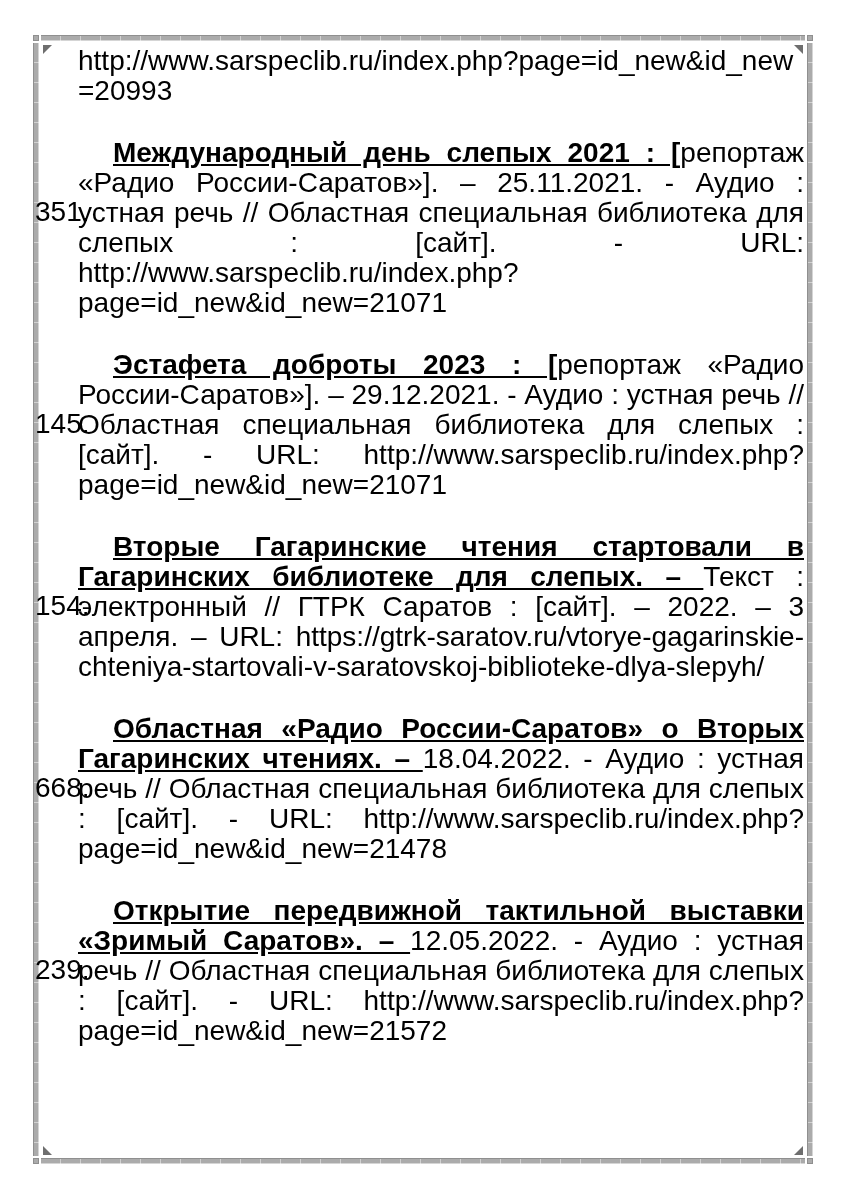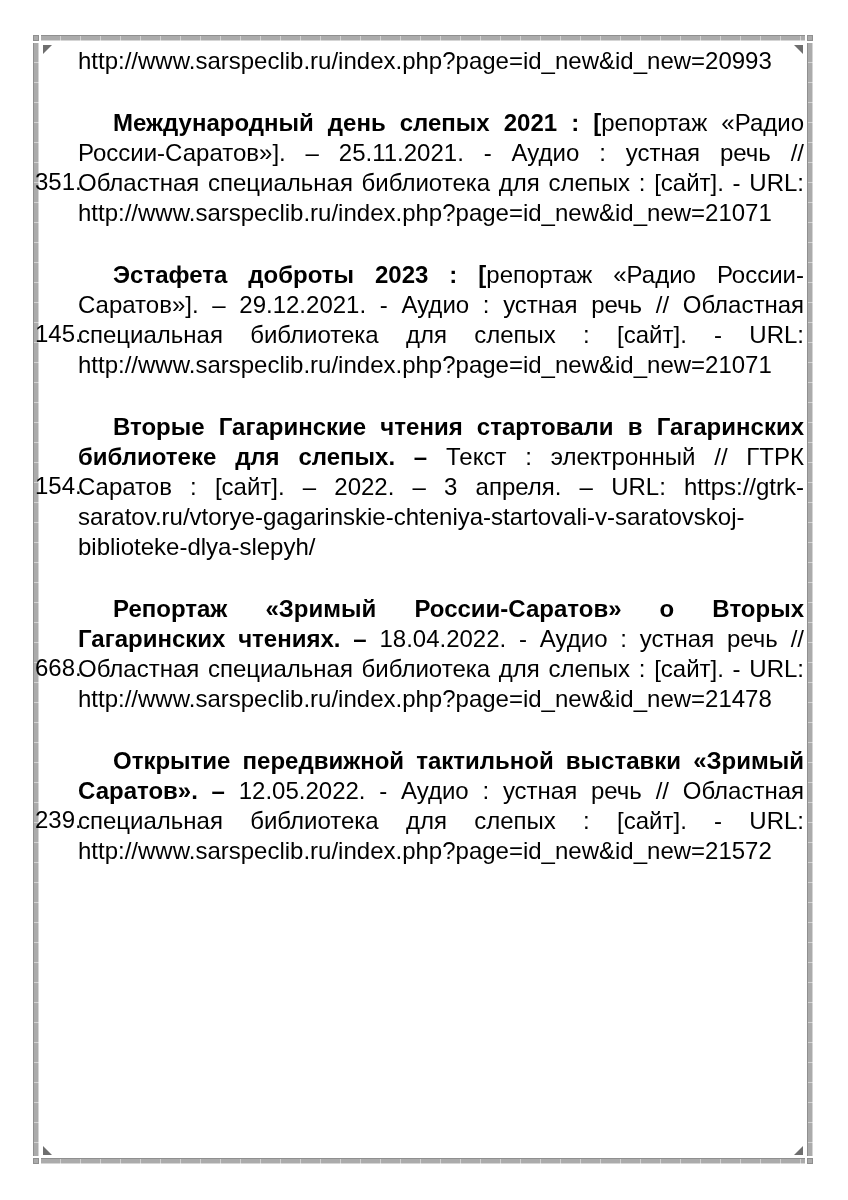--- a/index.html
+++ b/index.html
@@ -66,21 +66,21 @@
   .tri.tr { left: 794px; top: 45px;   clip-path: polygon(0 0, 100% 0, 100% 100%); }
   .tri.bl { left: 43px;  top: 1146px; clip-path: polygon(0 0, 0 100%, 100% 100%); }
   .tri.br { left: 794px; top: 1146px; clip-path: polygon(100% 0, 100% 100%, 0 100%); }
 
   
   .content {
     position: absolute;
     left: 78px;
     top: 46px;
     width: 726px;
-    font-size: 24px;
+    font-size: 28px;
     line-height: 30px;
     text-align: justify;
   }
   .cont-para {
     margin: 0 0 32px 0;
     overflow-wrap: break-word;
     word-break: break-all;
   }
   .entry {
     position: relative;
@@ -90,21 +90,21 @@
   }
   .entry:last-child { margin-bottom: 0; }
   .entry .num {
     position: absolute;
     left: -43px;
     top: 12px;
     text-indent: 0;
     font-weight: 400;
     margin-top: 47px;
   }
-  .entry .title { font-weight: 700; }
+  .entry .title { font-weight: 700; text-decoration: underline; }
   .entry .body  { font-weight: 400; margin-top: 36px; }
 </style>
 </head>
 <body style="background: rgb(255, 255, 255); color: rgb(0, 0, 0);">
 
 <div>
   <div class="bar h top"></div>
   <div class="bar h bottom"></div>
   <div class="bar v left"></div>
   <div class="bar v right"></div>
@@ -127,20 +127,20 @@
 
   <div class="entry">
     <span class="num">145.</span><span class="title">Эстафета доброты 2023 : [</span><span class="body">репортаж «Радио России-Саратов»]. – 29.12.2021. - Аудио : устная речь // Областная специальная библиотека для слепых : [сайт]. - URL: http://www.sarspeclib.ru/index.php?page=id_new&amp;id_new=21071</span>
   </div>
 
   <div class="entry">
     <span class="num">154.</span><span class="title">Вторые Гагаринские чтения стартовали в Гагаринских библиотеке для слепых. – </span><span class="body">Текст : электронный // ГТРК Саратов : [сайт]. – 2022. – 3 апреля. – URL: https://gtrk-saratov.ru/vtorye-gagarinskie-chteniya-startovali-v-saratovskoj-biblioteke-dlya-slepyh/</span>
   </div>
 
   <div class="entry">
-    <span class="num">668.</span><span class="title">Репортаж «Зримый России-Саратов» о Вторых Гагаринских чтениях. – </span><span class="body">18.04.2022. - Аудио : устная речь // Областная специальная библиотека для слепых : [сайт]. - URL: http://www.sarspeclib.ru/index.php?page=id_new&amp;id_new=21478</span>
+    <span class="num">668.</span><span class="title">Областная «Радио России-Саратов» о Вторых Гагаринских чтениях. – </span><span class="body">18.04.2022. - Аудио : устная речь // Областная специальная библиотека для слепых : [сайт]. - URL: http://www.sarspeclib.ru/index.php?page=id_new&amp;id_new=21478</span>
   </div>
 
   <div class="entry">
     <span class="num">239.</span><span class="title">Открытие передвижной тактильной выставки «Зримый Саратов». – </span><span class="body">12.05.2022. - Аудио : устная речь // Областная специальная библиотека для слепых : [сайт]. - URL: http://www.sarspeclib.ru/index.php?page=id_new&amp;id_new=21572</span>
   </div>
 </div>
 </div>
 
 </body></html>

